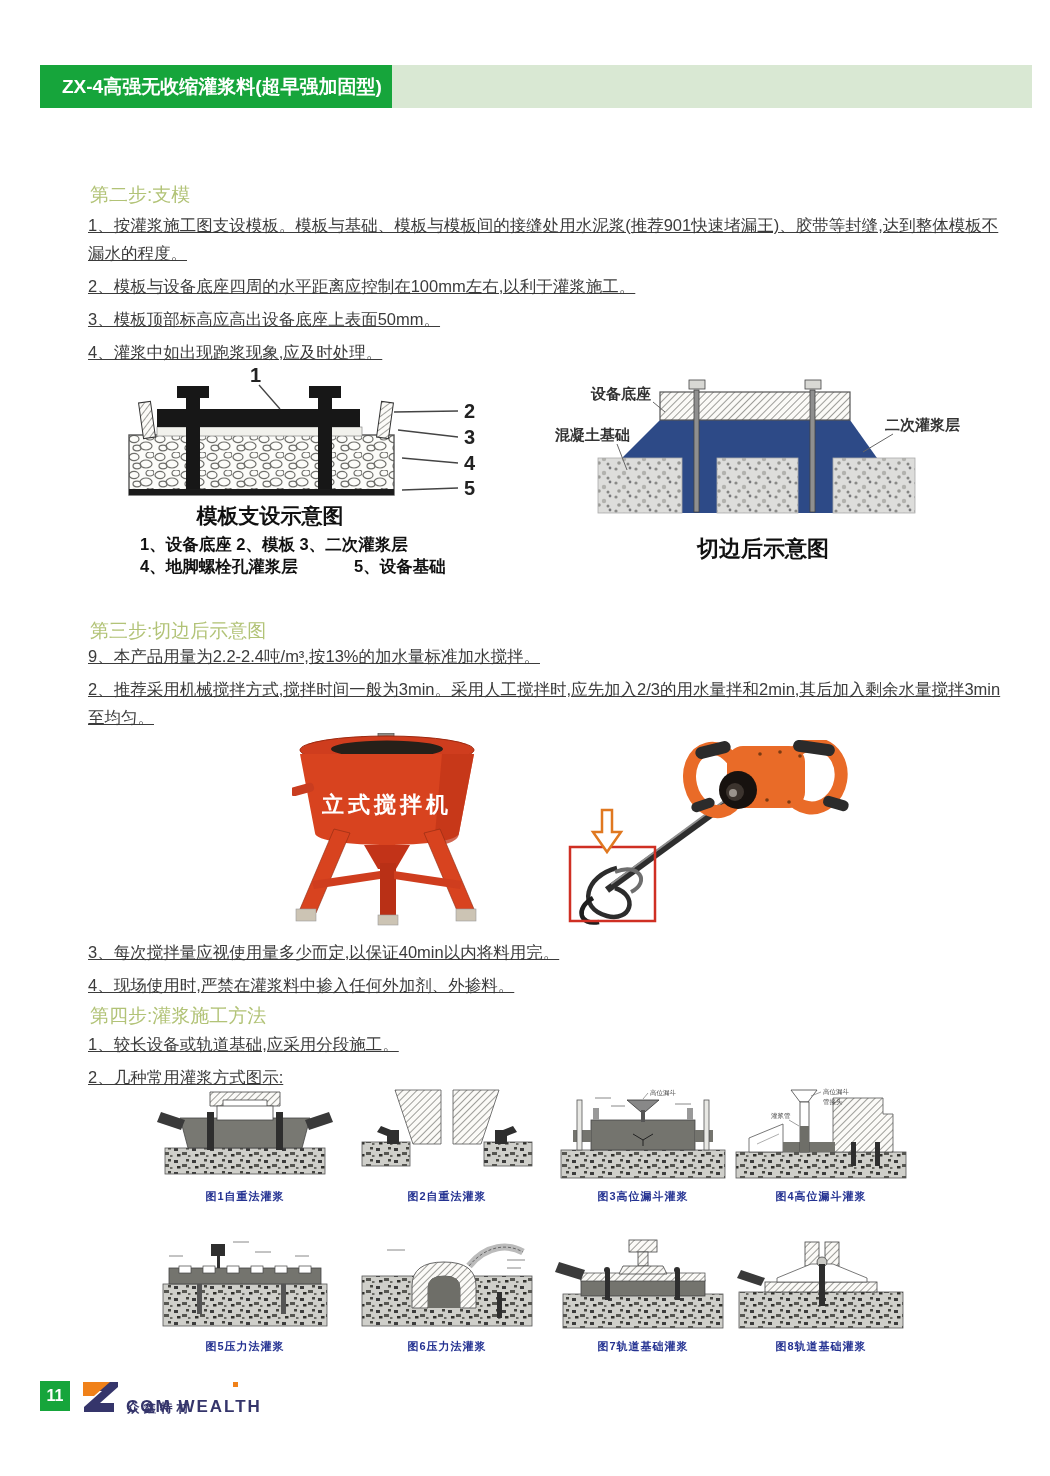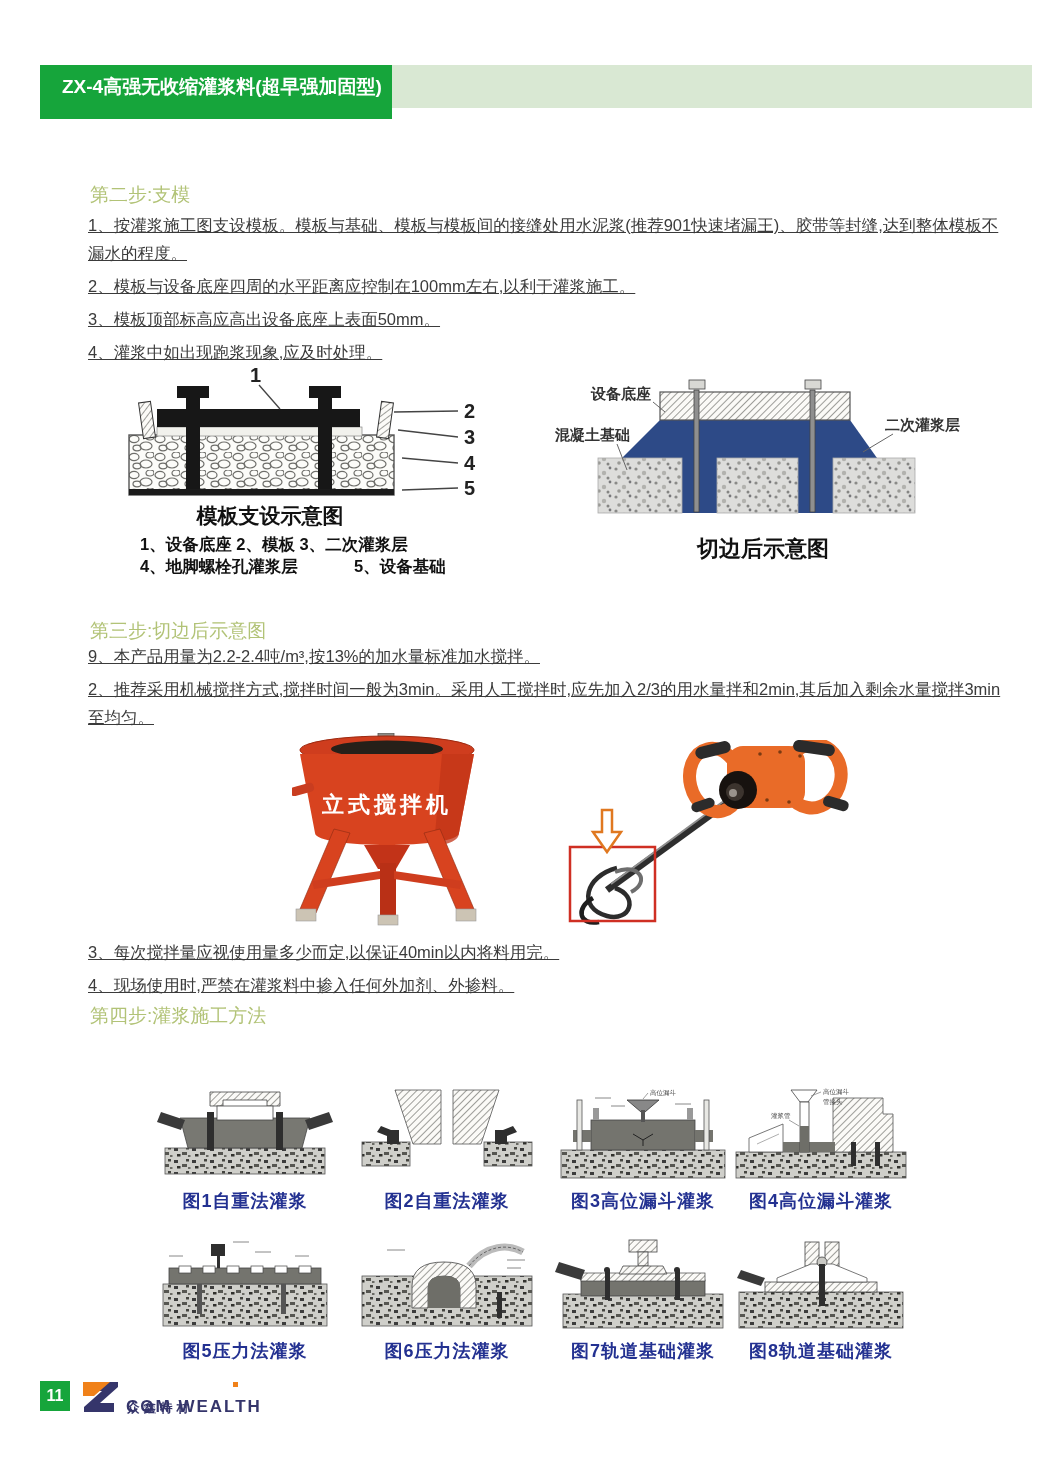--- a/index.html
+++ b/index.html
@@ -1,31 +1,31 @@
 <!DOCTYPE html>
 <html><head>
 <meta charset="utf-8">
 <style>
   html,body{margin:0;padding:0;background:#ffffff;}
   .page{position:relative;width:1050px;height:1476px;background:#fff;overflow:hidden;
         font-family:"Liberation Sans","DejaVu Sans",sans-serif;}
   .abs{position:absolute;}
   
   .header-bar{left:40px;top:65px;width:992px;height:43px;display:flex;}
-  .header-dark{width:352px;height:54px;background:#16a53b;color:#fff;font-weight:bold;
+  .header-dark{width:352px;height:43px;background:#16a53b;color:#fff;font-weight:bold;
                font-size:19px;line-height:43px;padding-left:22px;box-sizing:border-box;white-space:nowrap;}
   .header-light{flex:1;background:#d9e8d3;}
   
   .h-sec{color:#b2c377;font-weight:normal;font-size:19px;}
   
   .para-list{width:925px;}
   .para{font-size:16.5px;color:#3b3b3b;line-height:28px;margin-bottom:5px;text-decoration:underline;}
   
   .fig-cell{width:190px;height:140px;text-align:center;}
-  .fig-cap{color:#233191;font-weight:bold;font-size:18px;margin-top:4px;letter-spacing:1px;}
+  .fig-cap{color:#233191;font-weight:bold;font-size:11px;margin-top:4px;letter-spacing:1px;}
   
   .pagenum{left:40px;top:1381px;width:30px;height:30px;background:#16a53b;color:#fff;
            font-weight:bold;font-size:16px;text-align:center;line-height:30px;}
   .brand-en{left:126px;top:1381px;color:#35356b;font-weight:bold;font-size:17px;letter-spacing:2px;margin-top:16px;}
   .brand-cn{left:127px;top:1400px;color:#35356b;font-weight:bold;font-size:12.5px;letter-spacing:4px;}
   .brand-dot{left:233px;top:1382px;width:5px;height:5px;background:#f08119;}
   svg text{font-family:"Liberation Sans","DejaVu Sans",sans-serif;}
 </style>
 </head>
 <body>
@@ -206,20 +206,24 @@
       </g>
     </g>
   </svg>
 
   <div class="abs para-list" style="left:88px;top:938px">
     <div class="para">3、每次搅拌量应视使用量多少而定,以保证40min以内将料用完。</div>
     <div class="para">4、现场使用时,严禁在灌浆料中掺入任何外加剂、外掺料。</div>
   </div>
 
   <div class="abs h-sec" style="left:90px;top:1003px">第四步:灌浆施工方法</div>
+  <div class="abs para-list" style="left:88px;top:1030px">
+    <div class="para">1、较长设备或轨道基础,应采用分段施工。</div>
+    <div class="para">2、几种常用灌浆方式图示:</div>
+  </div>
 
   <div class="abs fig-cell" style="left:150px;top:1086px">
     <svg width="180" height="95" viewBox="0 0 180 95">
       <rect x="10" y="62" width="160" height="26" fill="url(#rubble)" stroke="#555" stroke-width="0.8"></rect>
       <polygon points="25,32 155,32 147,62 33,62" fill="#787872" stroke="#444" stroke-width="0.8"></polygon>
       <polygon points="55,6 125,6 125,20 112,20 112,14 68,14 68,20 55,20" fill="url(#hatch2)" stroke="#444" stroke-width="0.8"></polygon>
       <rect x="62" y="20" width="56" height="14" fill="#fff" stroke="#444" stroke-width="0.8"></rect>
       <rect x="52" y="26" width="7" height="38" fill="#2e2e2e"></rect>
       <rect x="121" y="26" width="7" height="38" fill="#2e2e2e"></rect>
       <polygon points="6,26 30,34 26,44 2,36" fill="#3a3a3a"></polygon>

